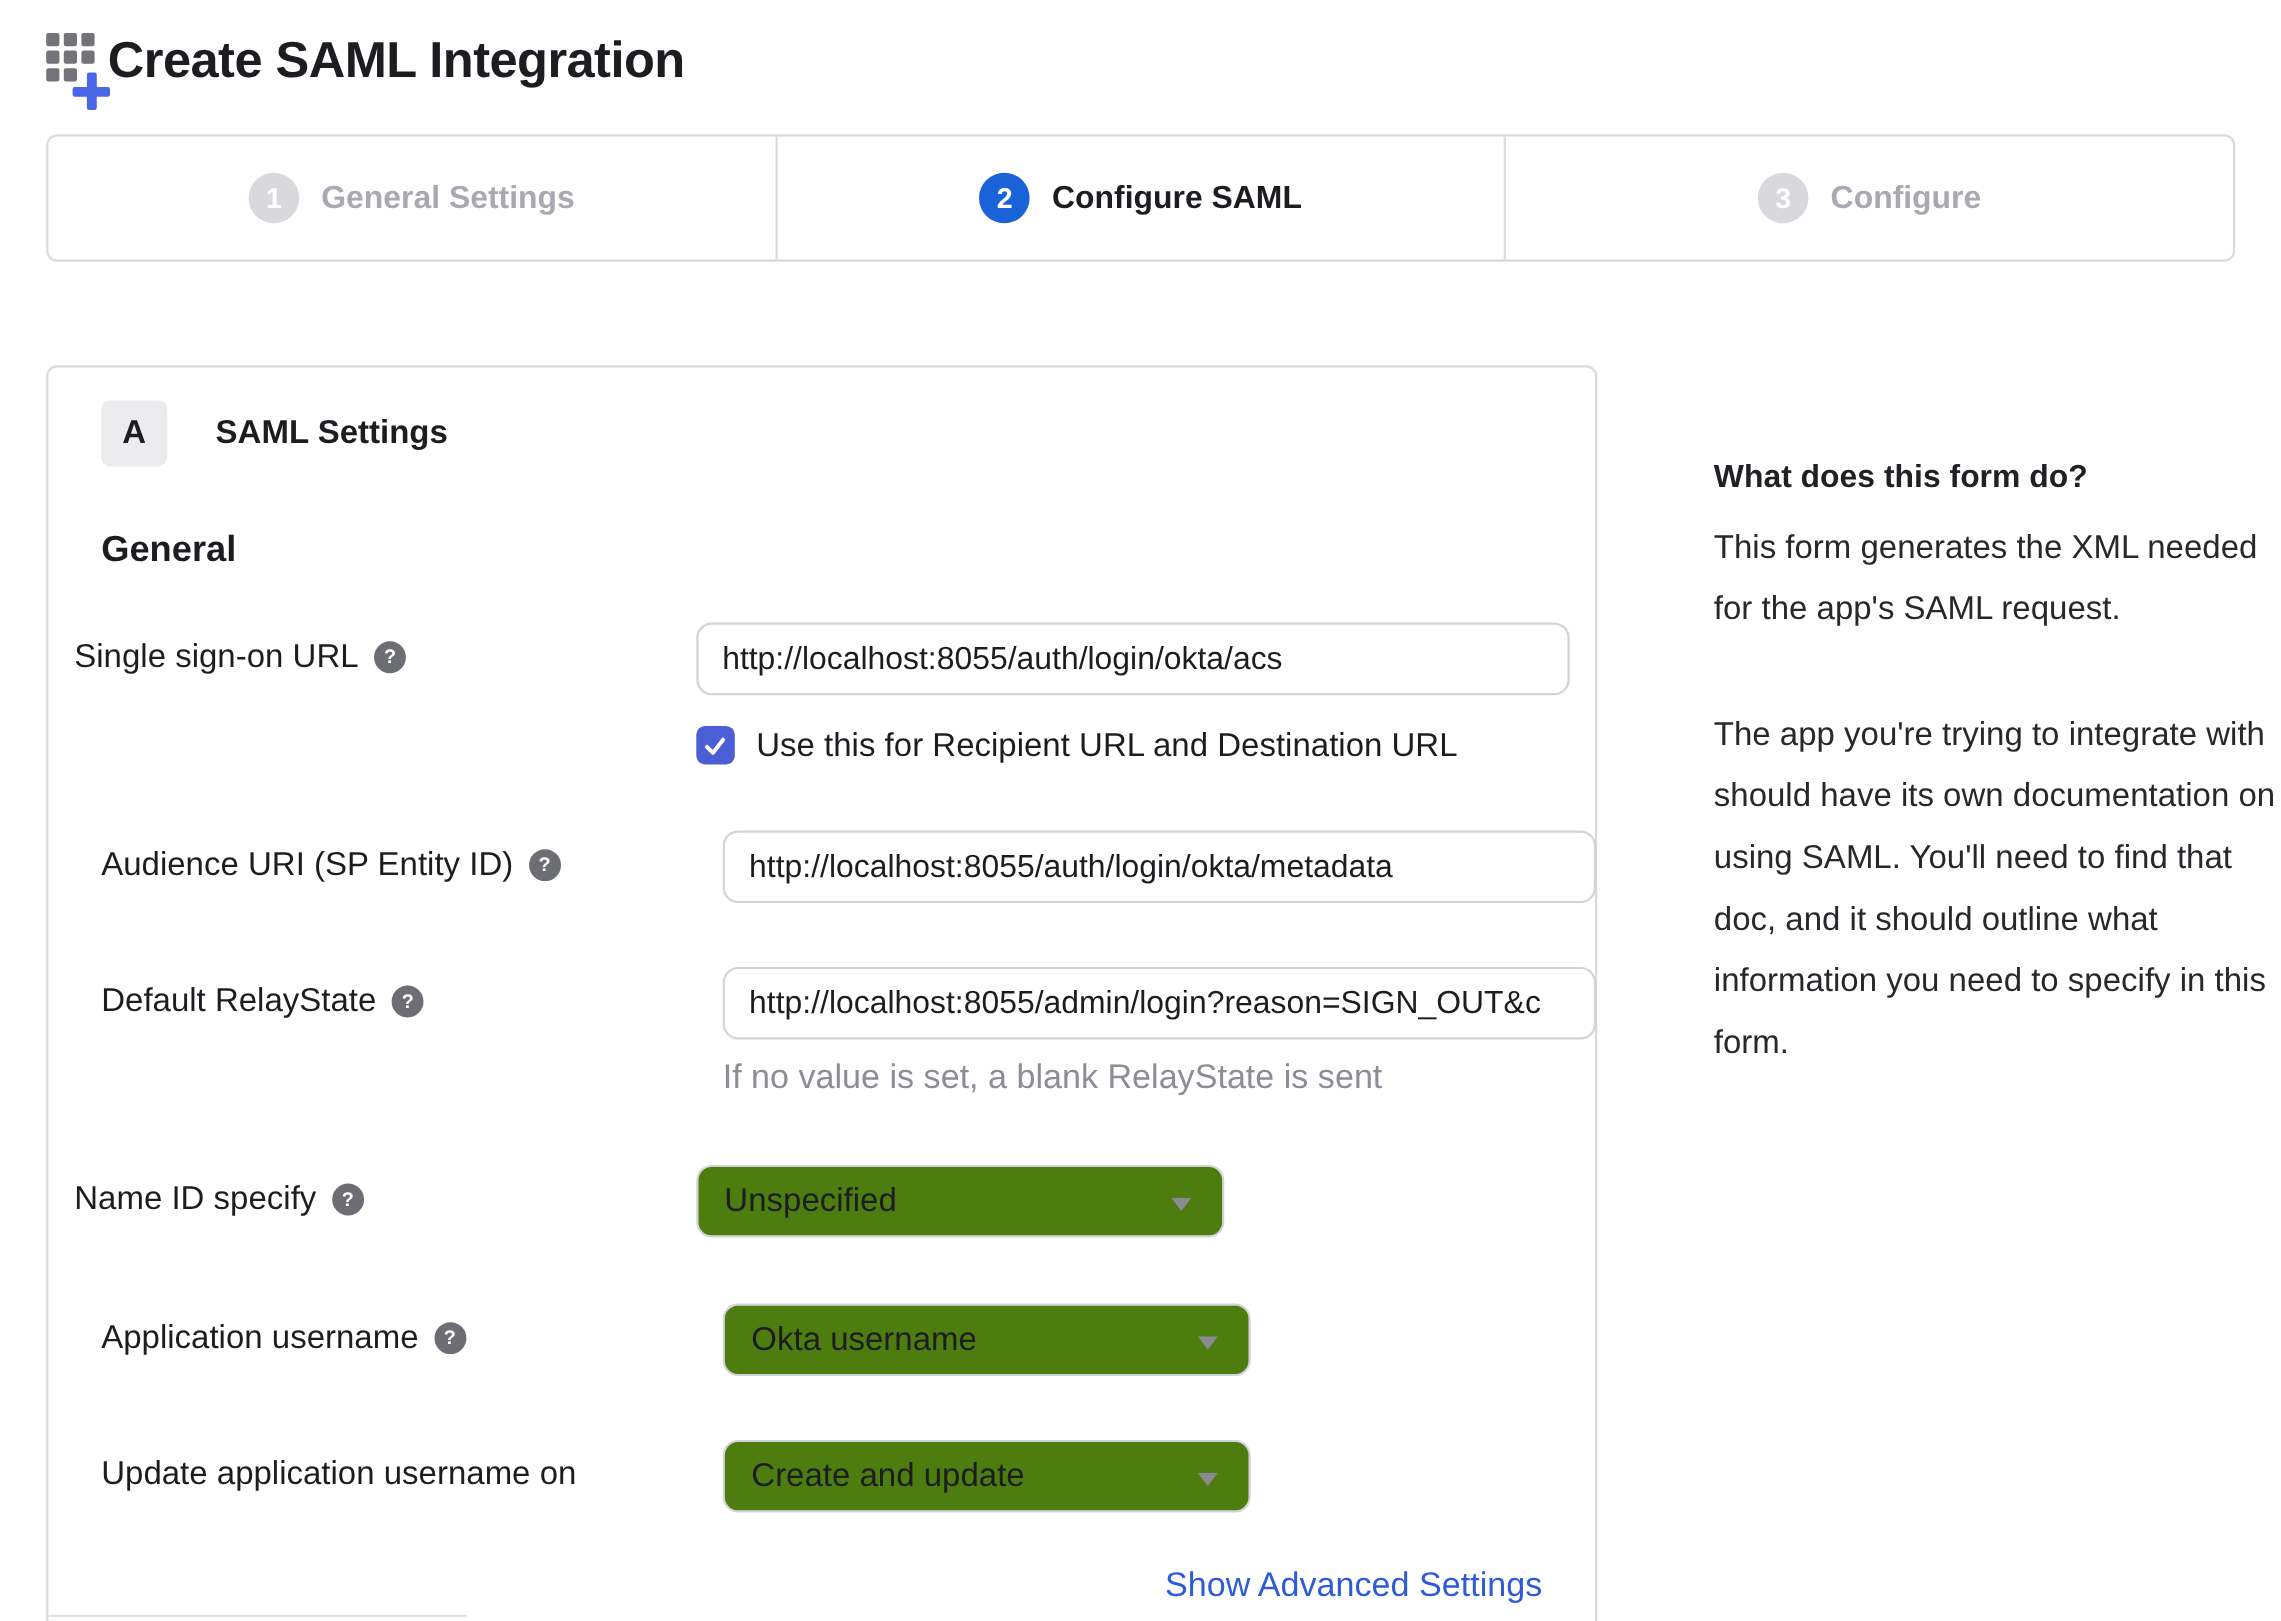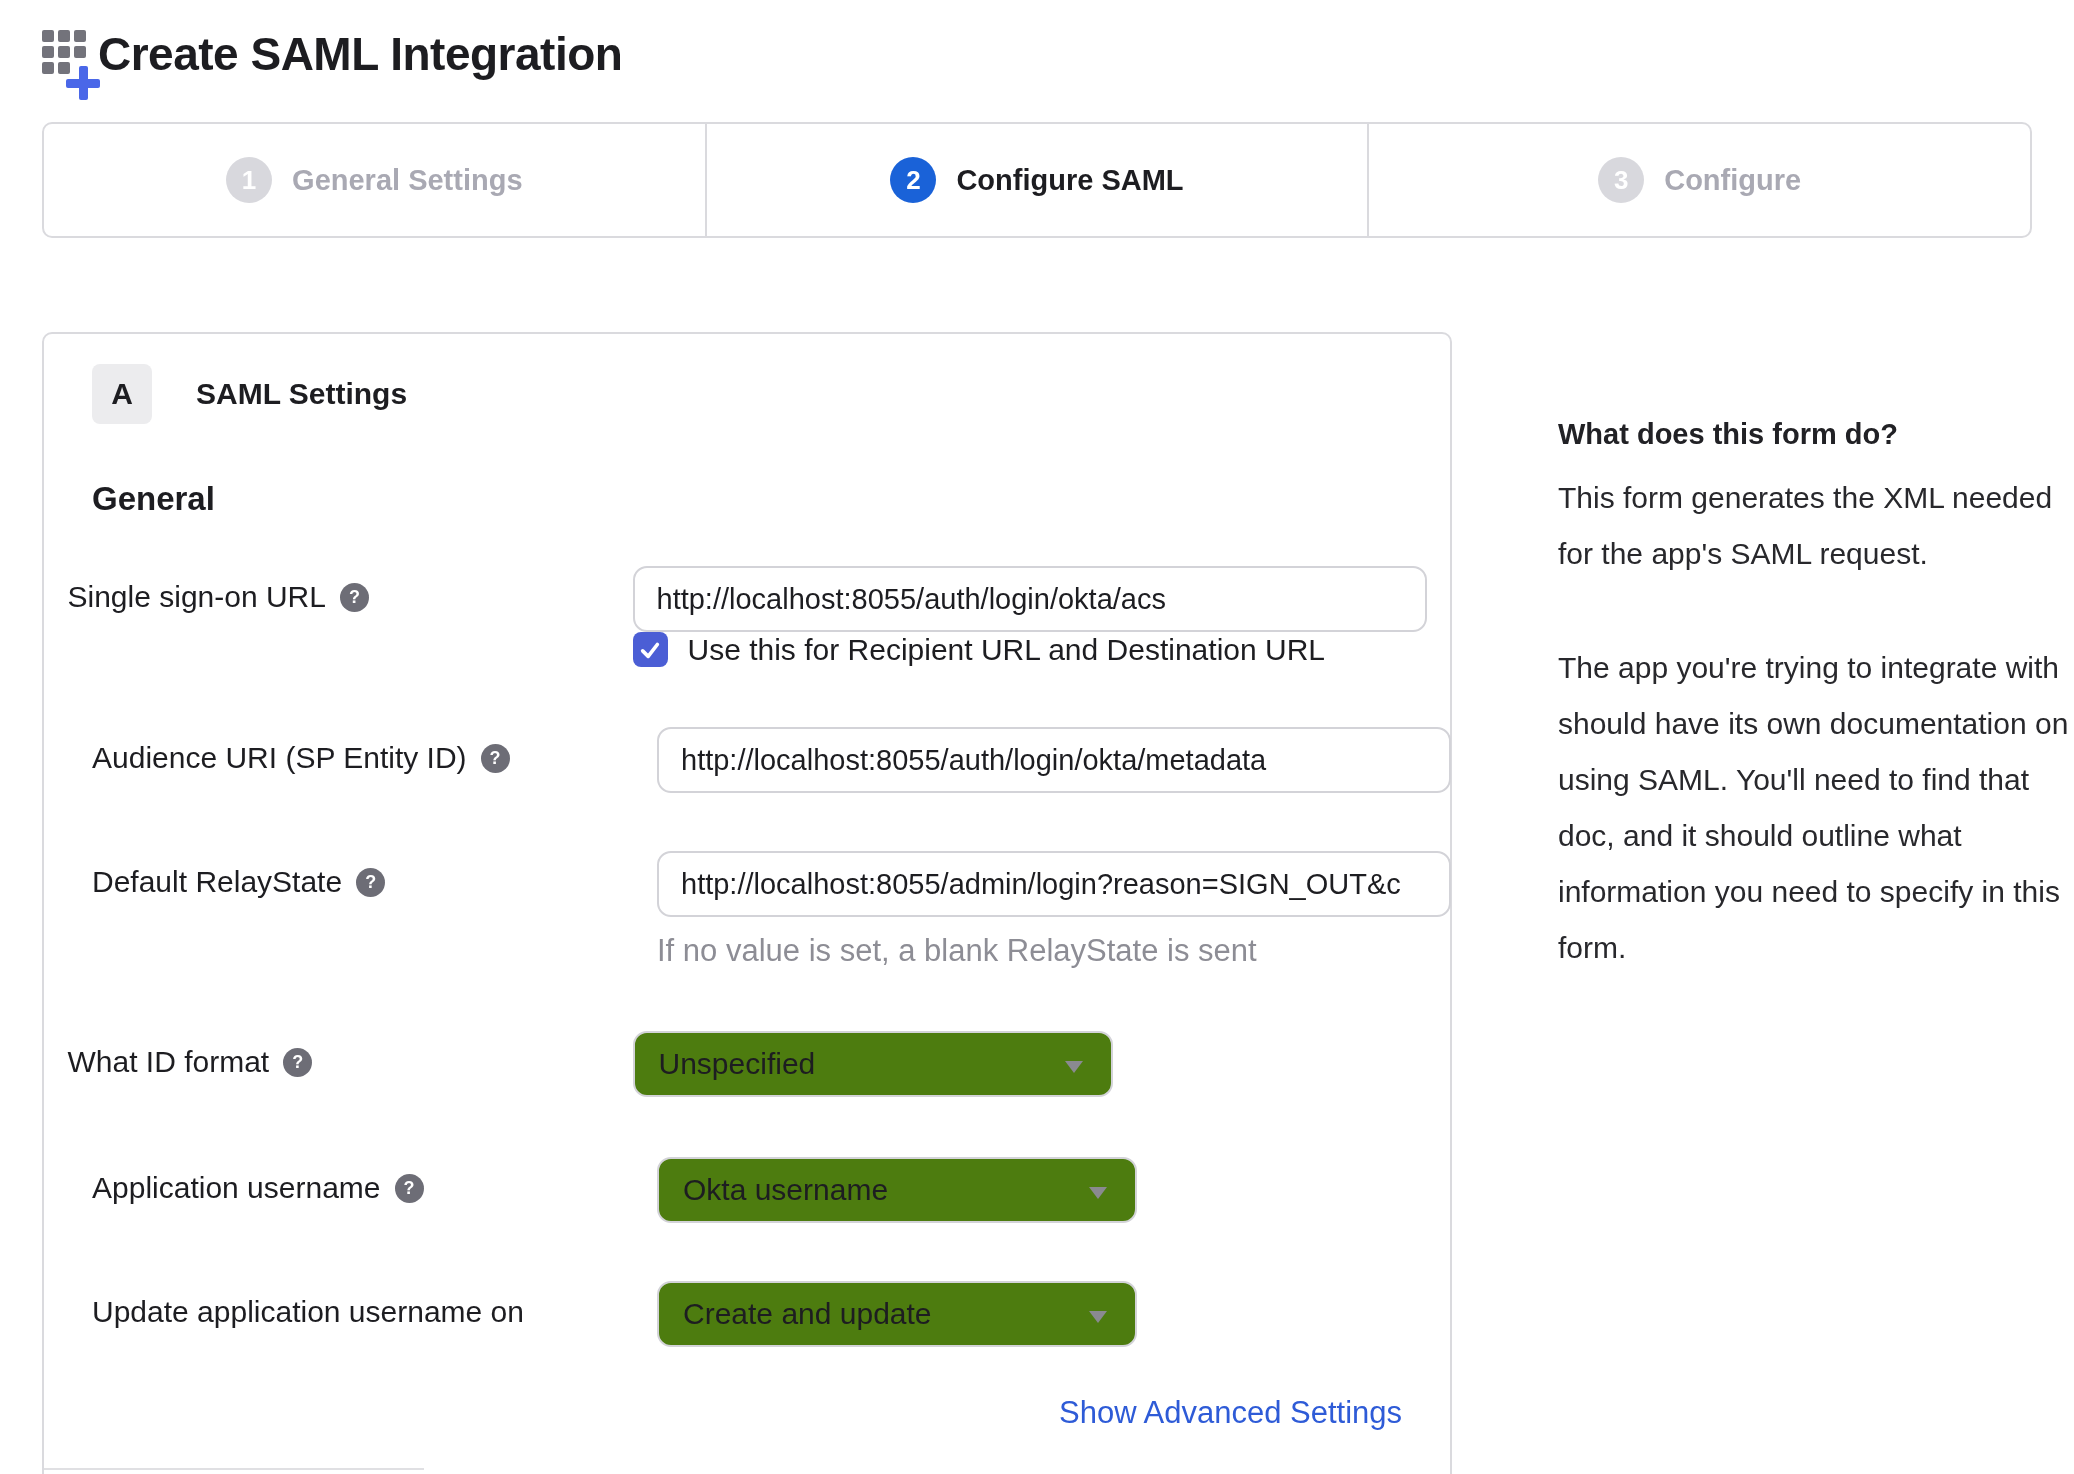--- a/index.html
+++ b/index.html
@@ -93,21 +93,21 @@
     width: 480px; height: 66px; border: 2px solid #d3d3d8; border-radius: 14px;
     padding: 0 60px 0 24px; font-size: 30px; color: #1d1d21; background: #4d7c0f;
     display: flex; align-items: center; position: relative; cursor: pointer;
   }
   .caret {
     position: absolute; right: 28px; top: 28px;
     width: 0; height: 0;
     border-left: 9px solid transparent; border-right: 9px solid transparent;
     border-top: 12px solid #8a8a90;
   }
-  .checkbox-row { display: flex; align-items: center; margin-top: 0; gap: 20px; }
+  .checkbox-row { display: flex; align-items: center; margin-top: 28px; gap: 20px; }
   .checkbox {
     width: 35px; height: 35px; border-radius: 8px; background: #4b5ed5;
     display: flex; align-items: center; justify-content: center; cursor: pointer; flex: 0 0 auto;
   }
   .checkbox svg { width: 22px; height: 22px; }
   .checkbox-label { font-size: 30px; color: #1d1d21; }
   .helper-text { margin-top: 16px; font-size: 31px; color: #8d8d95; }
 
   .mb60 { margin-bottom: 60px; justify-content: center; }
   .mb58 { margin-bottom: 58px; }
@@ -206,21 +206,21 @@
       <span class="help-icon">?</span>
     </div>
     <div class="field-col">
       <input class="text-input" type="text" value="http://localhost:8055/admin/login?reason=SIGN_OUT&amp;c" style="">
       <div class="helper-text">If no value is set, a blank RelayState is sent</div>
     </div>
   </div>
 
   <div class="form-row mb60">
     <div class="label-col">
-      <span class="field-label">What ID format</span>
+      <span class="field-label">Name ID specify</span>
       <span class="help-icon">?</span>
     </div>
     <div class="field-col">
       <div class="select-box">
         <span>Unspecified</span>
         <span class="caret"></span>
       </div>
     </div>
   </div>
 

